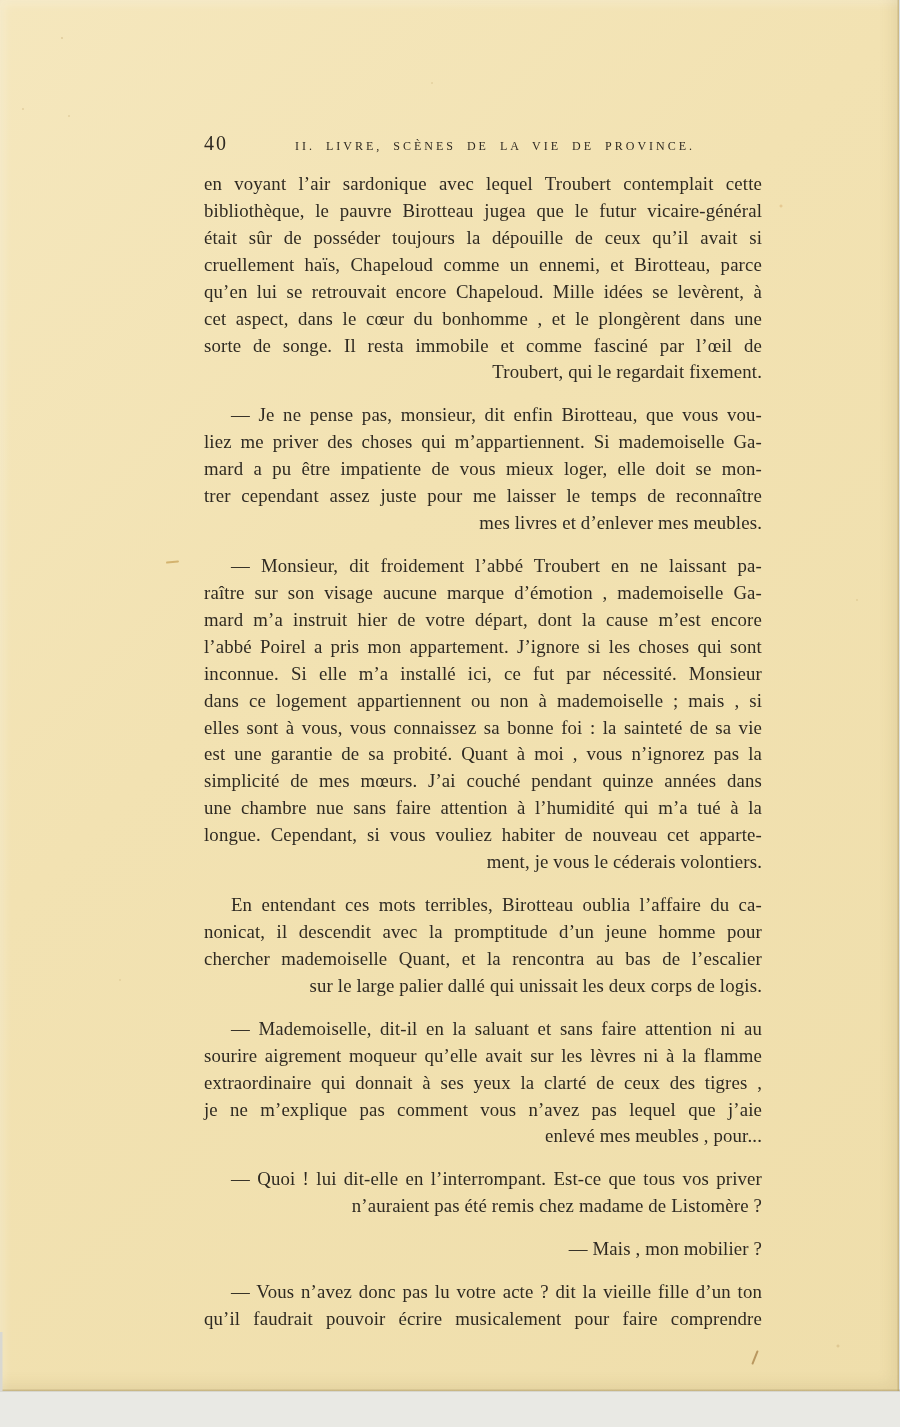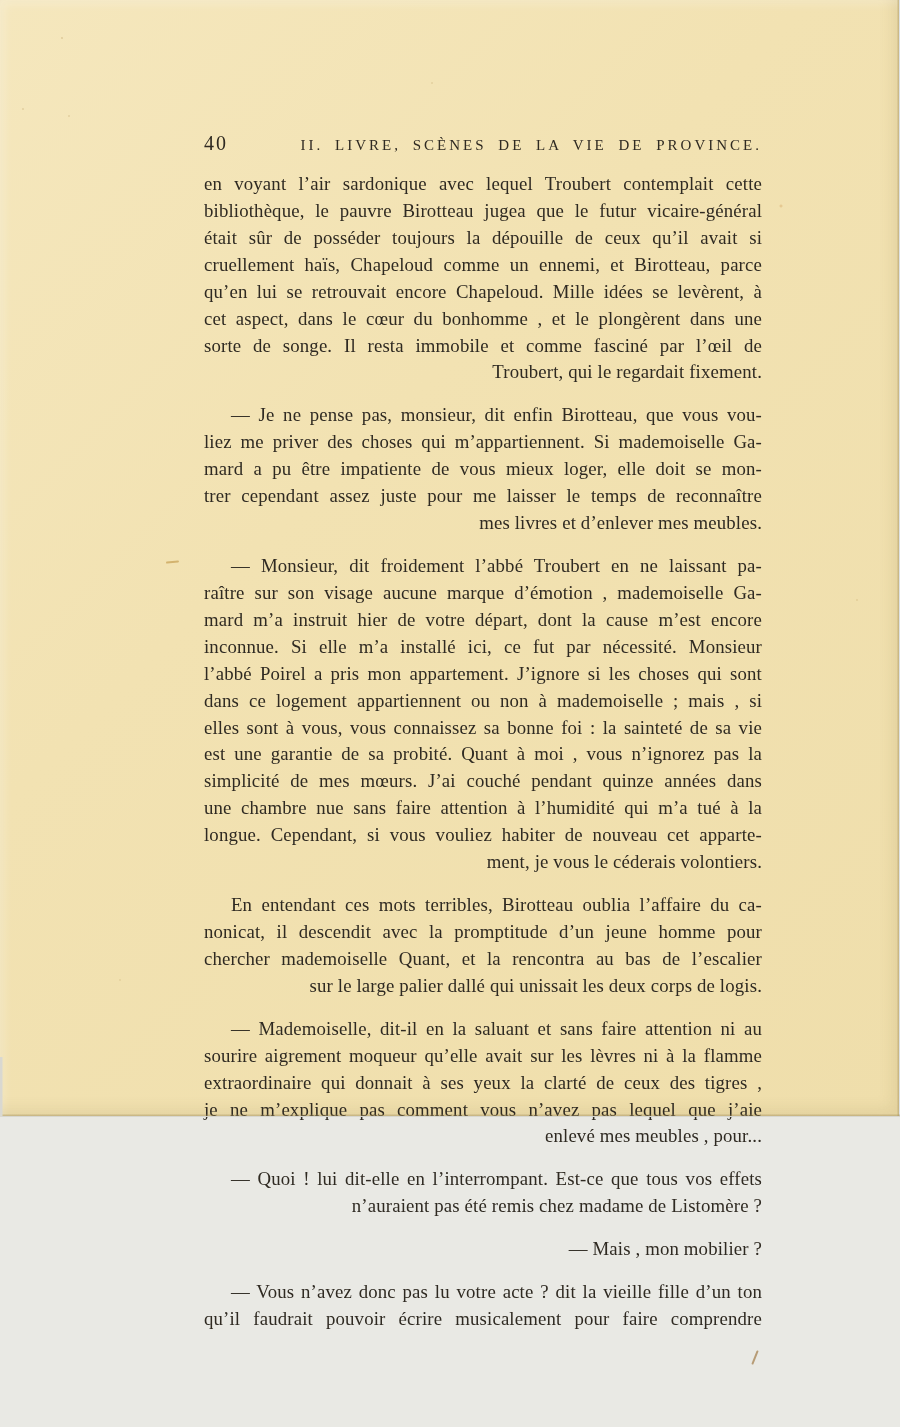--- a/index.html
+++ b/index.html
@@ -8,21 +8,21 @@
   }
   html,body{margin:0;padding:0;}
   body{
     width:900px;height:1427px;
     background:#e9e9e4;
     font-family:"Liberation Serif","DejaVu Serif",serif;
     overflow:hidden;
   }
   .page{
     position:relative;
-    width:900px;height:1117px;
+    width:900px;height:1392px;
     background:
       radial-gradient(2px 2px at 62px 38px, rgba(150,110,40,.35), transparent 70%),
       radial-gradient(2px 2px at 23px 109px, rgba(150,110,40,.30), transparent 70%),
       radial-gradient(2px 2px at 69px 116px, rgba(150,110,40,.28), transparent 70%),
       radial-gradient(2px 2px at 432px 83px, rgba(150,110,40,.25), transparent 70%),
       radial-gradient(3px 3px at 781px 206px, rgba(190,120,40,.35), transparent 70%),
       radial-gradient(2px 2px at 857px 600px, rgba(150,110,40,.25), transparent 70%),
       radial-gradient(2px 2px at 120px 980px, rgba(150,110,40,.22), transparent 70%),
       radial-gradient(2px 2px at 735px 1243px, rgba(190,130,50,.40), transparent 70%),
       radial-gradient(3px 3px at 838px 1346px, rgba(160,115,45,.30), transparent 70%),
@@ -41,22 +41,22 @@
     background:linear-gradient(to right,#d9d8d1 0 2px,rgba(160,140,85,0));}
   
   .running-head{
     position:absolute;left:204px;top:132px;width:558px;
     display:flex;align-items:baseline;
   }
   .pagenum{
     font-size:20px;letter-spacing:2px;color:var(--ink);
   }
   .running-title{
-    flex:1;text-align:right;
-    font-size:15px;letter-spacing:3px;word-spacing:5px;
+    flex:1;text-align:center;
+    font-size:12px;letter-spacing:3px;word-spacing:5px;
     color:var(--ink);
     white-space:nowrap;
   }
   
   .text-column{
     position:absolute;left:204px;top:171px;width:558px;
     font-size:18.8px;line-height:26.92px;
     color:var(--ink);
     text-rendering:optimizeLegibility;
     letter-spacing:.15px;
@@ -106,22 +106,22 @@
         <div class="line indent">— Je ne pense pas, monsieur, dit enfin Birotteau, que vous vou-</div>
         <div class="line">liez me priver des choses qui m’appartiennent. Si mademoiselle Ga-</div>
         <div class="line">mard a pu être impatiente de vous mieux loger, elle doit se mon-</div>
         <div class="line">trer cependant assez juste pour me laisser le temps de reconnaître</div>
         <div class="line endline">mes livres et d’enlever mes meubles.</div>
       </div>
       <div class="para">
         <div class="line indent">— Monsieur, dit froidement l’abbé Troubert en ne laissant pa-</div>
         <div class="line">raître sur son visage aucune marque d’émotion , mademoiselle Ga-</div>
         <div class="line">mard m’a instruit hier de votre départ, dont la cause m’est encore</div>
+        <div class="line">l’abbé Poirel a pris mon appartement. J’ignore si les choses qui sont</div>
         <div class="line">inconnue. Si elle m’a installé ici, ce fut par nécessité. Monsieur</div>
-        <div class="line">l’abbé Poirel a pris mon appartement. J’ignore si les choses qui sont</div>
         <div class="line">dans ce logement appartiennent ou non à mademoiselle ; mais , si</div>
         <div class="line">elles sont à vous, vous connaissez sa bonne foi : la sainteté de sa vie</div>
         <div class="line">est une garantie de sa probité. Quant à moi , vous n’ignorez pas la</div>
         <div class="line">simplicité de mes mœurs. J’ai couché pendant quinze années dans</div>
         <div class="line">une chambre nue sans faire attention à l’humidité qui m’a tué à la</div>
         <div class="line">longue. Cependant, si vous vouliez habiter de nouveau cet apparte-</div>
         <div class="line endline">ment, je vous le céderais volontiers.</div>
       </div>
       <div class="para">
         <div class="line indent">En entendant ces mots terribles, Birotteau oublia l’affaire du ca-</div>
@@ -130,21 +130,21 @@
         <div class="line endline">sur le large palier dallé qui unissait les deux corps de logis.</div>
       </div>
       <div class="para">
         <div class="line indent">— Mademoiselle, dit-il en la saluant et sans faire attention ni au</div>
         <div class="line">sourire aigrement moqueur qu’elle avait sur les lèvres ni à la flamme</div>
         <div class="line">extraordinaire qui donnait à ses yeux la clarté de ceux des tigres ,</div>
         <div class="line">je ne m’explique pas comment vous n’avez pas lequel que j’aie</div>
         <div class="line endline">enlevé mes meubles , pour...</div>
       </div>
       <div class="para">
-        <div class="line indent">— Quoi ! lui dit-elle en l’interrompant. Est-ce que tous vos effets</div>
+        <div class="line indent">— Quoi ! lui dit-elle en l’interrompant. Est-ce que tous vos priver</div>
         <div class="line endline">n’auraient pas été remis chez madame de Listomère ?</div>
       </div>
       <div class="para">
         <div class="line indent endline">— Mais , mon mobilier ?</div>
       </div>
       <div class="para">
         <div class="line indent">— Vous n’avez donc pas lu votre acte ? dit la vieille fille d’un ton</div>
         <div class="line">qu’il faudrait pouvoir écrire musicalement pour faire comprendre</div>
       </div>
     </main>

